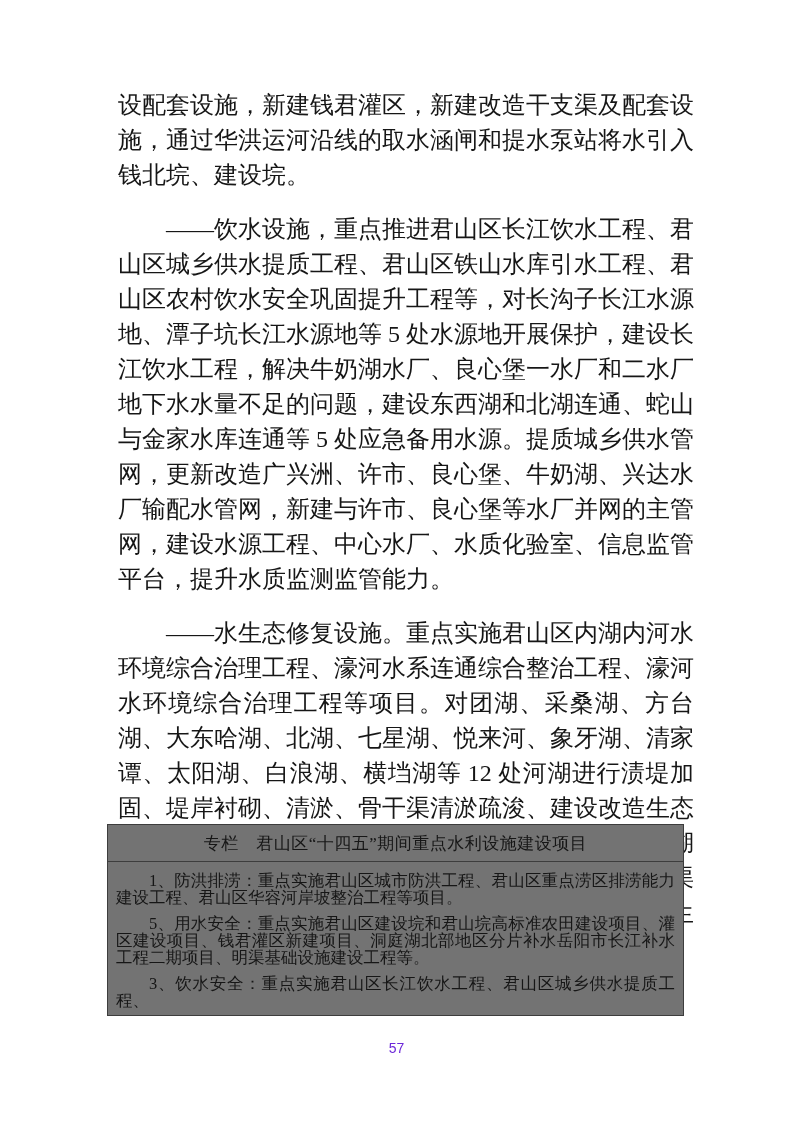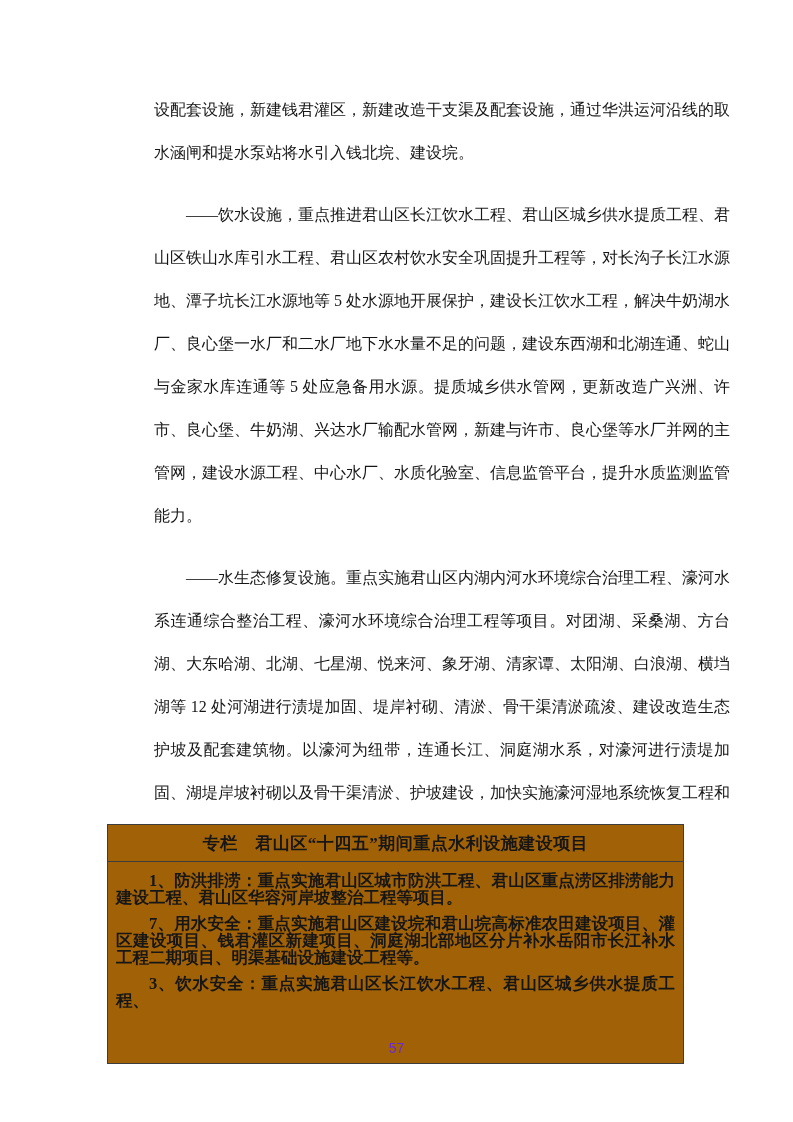--- a/index.html
+++ b/index.html
@@ -12,38 +12,36 @@
   }
   .page {
     position: relative;
     width: 793px; height: 1122px;
     background: #ffffff;
     overflow: hidden;
   }
   .main-text {
     position: absolute;
     left: 118px; top: 88px; width: 576px;
-    font-size: 16px;
-    line-height: 43px;
+    font-size: 24px;
+    line-height: 35px;
     text-align: justify;
     text-justify: inter-ideograph;
-    margin-left: 36px;
   }
   .main-text p { margin: 0; }
   .main-text p.indent { text-indent: 2em; }
   .main-text p + p { margin-top: 19px; }
 
   .callout {
     position: absolute;
     left: 107px; top: 824px;
-    width: 577px; height: 240px;
+    width: 577px; height: 192px;
     border: 1.5px solid #3d3d3d;
-    background: #a16207;
+    background: #737373;
     overflow: hidden;
-    font-weight: bold;
   }
   .callout-header {
     height: 37px;
     border-bottom: 1.5px solid #3d3d3d;
     display: flex; align-items: center; justify-content: center;
     font-size: 17px;
     letter-spacing: 0.5px;
     text-align: center;
   }
   .callout-body {
@@ -72,20 +70,20 @@
   <div class="main-text">
     <p>设配套设施，新建钱君灌区，新建改造干支渠及配套设施，通过华洪运河沿线的取水涵闸和提水泵站将水引入钱北垸、建设垸。</p>
     <p class="indent">——饮水设施，重点推进君山区长江饮水工程、君山区城乡供水提质工程、君山区铁山水库引水工程、君山区农村饮水安全巩固提升工程等，对长沟子长江水源地、潭子坑长江水源地等 5 处水源地开展保护，建设长江饮水工程，解决牛奶湖水厂、良心堡一水厂和二水厂地下水水量不足的问题，建设东西湖和北湖连通、蛇山与金家水库连通等 5 处应急备用水源。提质城乡供水管网，更新改造广兴洲、许市、良心堡、牛奶湖、兴达水厂输配水管网，新建与许市、良心堡等水厂并网的主管网，建设水源工程、中心水厂、水质化验室、信息监管平台，提升水质监测监管能力。</p>
     <p class="indent">——水生态修复设施。重点实施君山区内湖内河水环境综合治理工程、濠河水系连通综合整治工程、濠河水环境综合治理工程等项目。对团湖、采桑湖、方台湖、大东哈湖、北湖、七星湖、悦来河、象牙湖、清家谭、太阳湖、白浪湖、横垱湖等 12 处河湖进行渍堤加固、堤岸衬砌、清淤、骨干渠清淤疏浚、建设改造生态护坡及配套建筑物。以濠河为纽带，连通长江、洞庭湖水系，对濠河进行渍堤加固、湖堤岸坡衬砌以及骨干渠清淤、护坡建设，加快实施濠河湿地系统恢复工程和生态补水工程。</p>
   </div>
 
   <div class="callout">
     <div class="callout-header">专栏　君山区“十四五”期间重点水利设施建设项目</div>
     <div class="callout-body">
       <p>1、防洪排涝：重点实施君山区城市防洪工程、君山区重点涝区排涝能力建设工程、君山区华容河岸坡整治工程等项目。</p>
-      <p>7、用水安全：重点实施君山区建设垸和君山垸高标准农田建设项目、灌区建设项目、钱君灌区新建项目、洞庭湖北部地区分片补水岳阳市长江补水工程二期项目、明渠基础设施建设工程等。</p>
+      <p>5、用水安全：重点实施君山区建设垸和君山垸高标准农田建设项目、灌区建设项目、钱君灌区新建项目、洞庭湖北部地区分片补水岳阳市长江补水工程二期项目、明渠基础设施建设工程等。</p>
       <p>3、饮水安全：重点实施君山区长江饮水工程、君山区城乡供水提质工程、</p>
     </div>
   </div>
 
   <div class="page-number">57</div>
 
 </div>
 
 </body></html>

